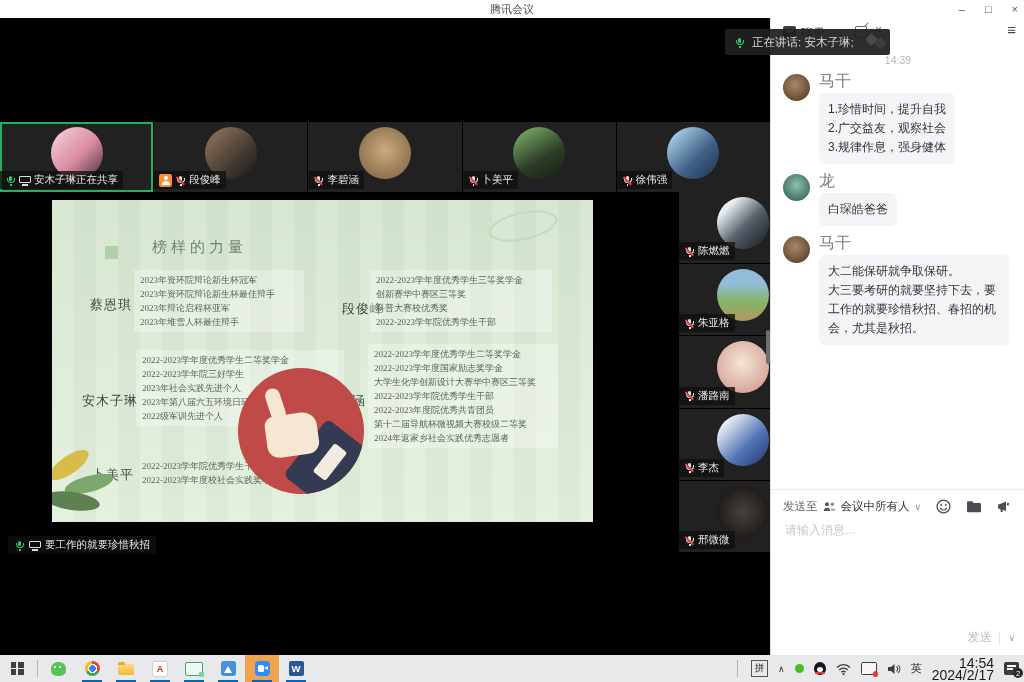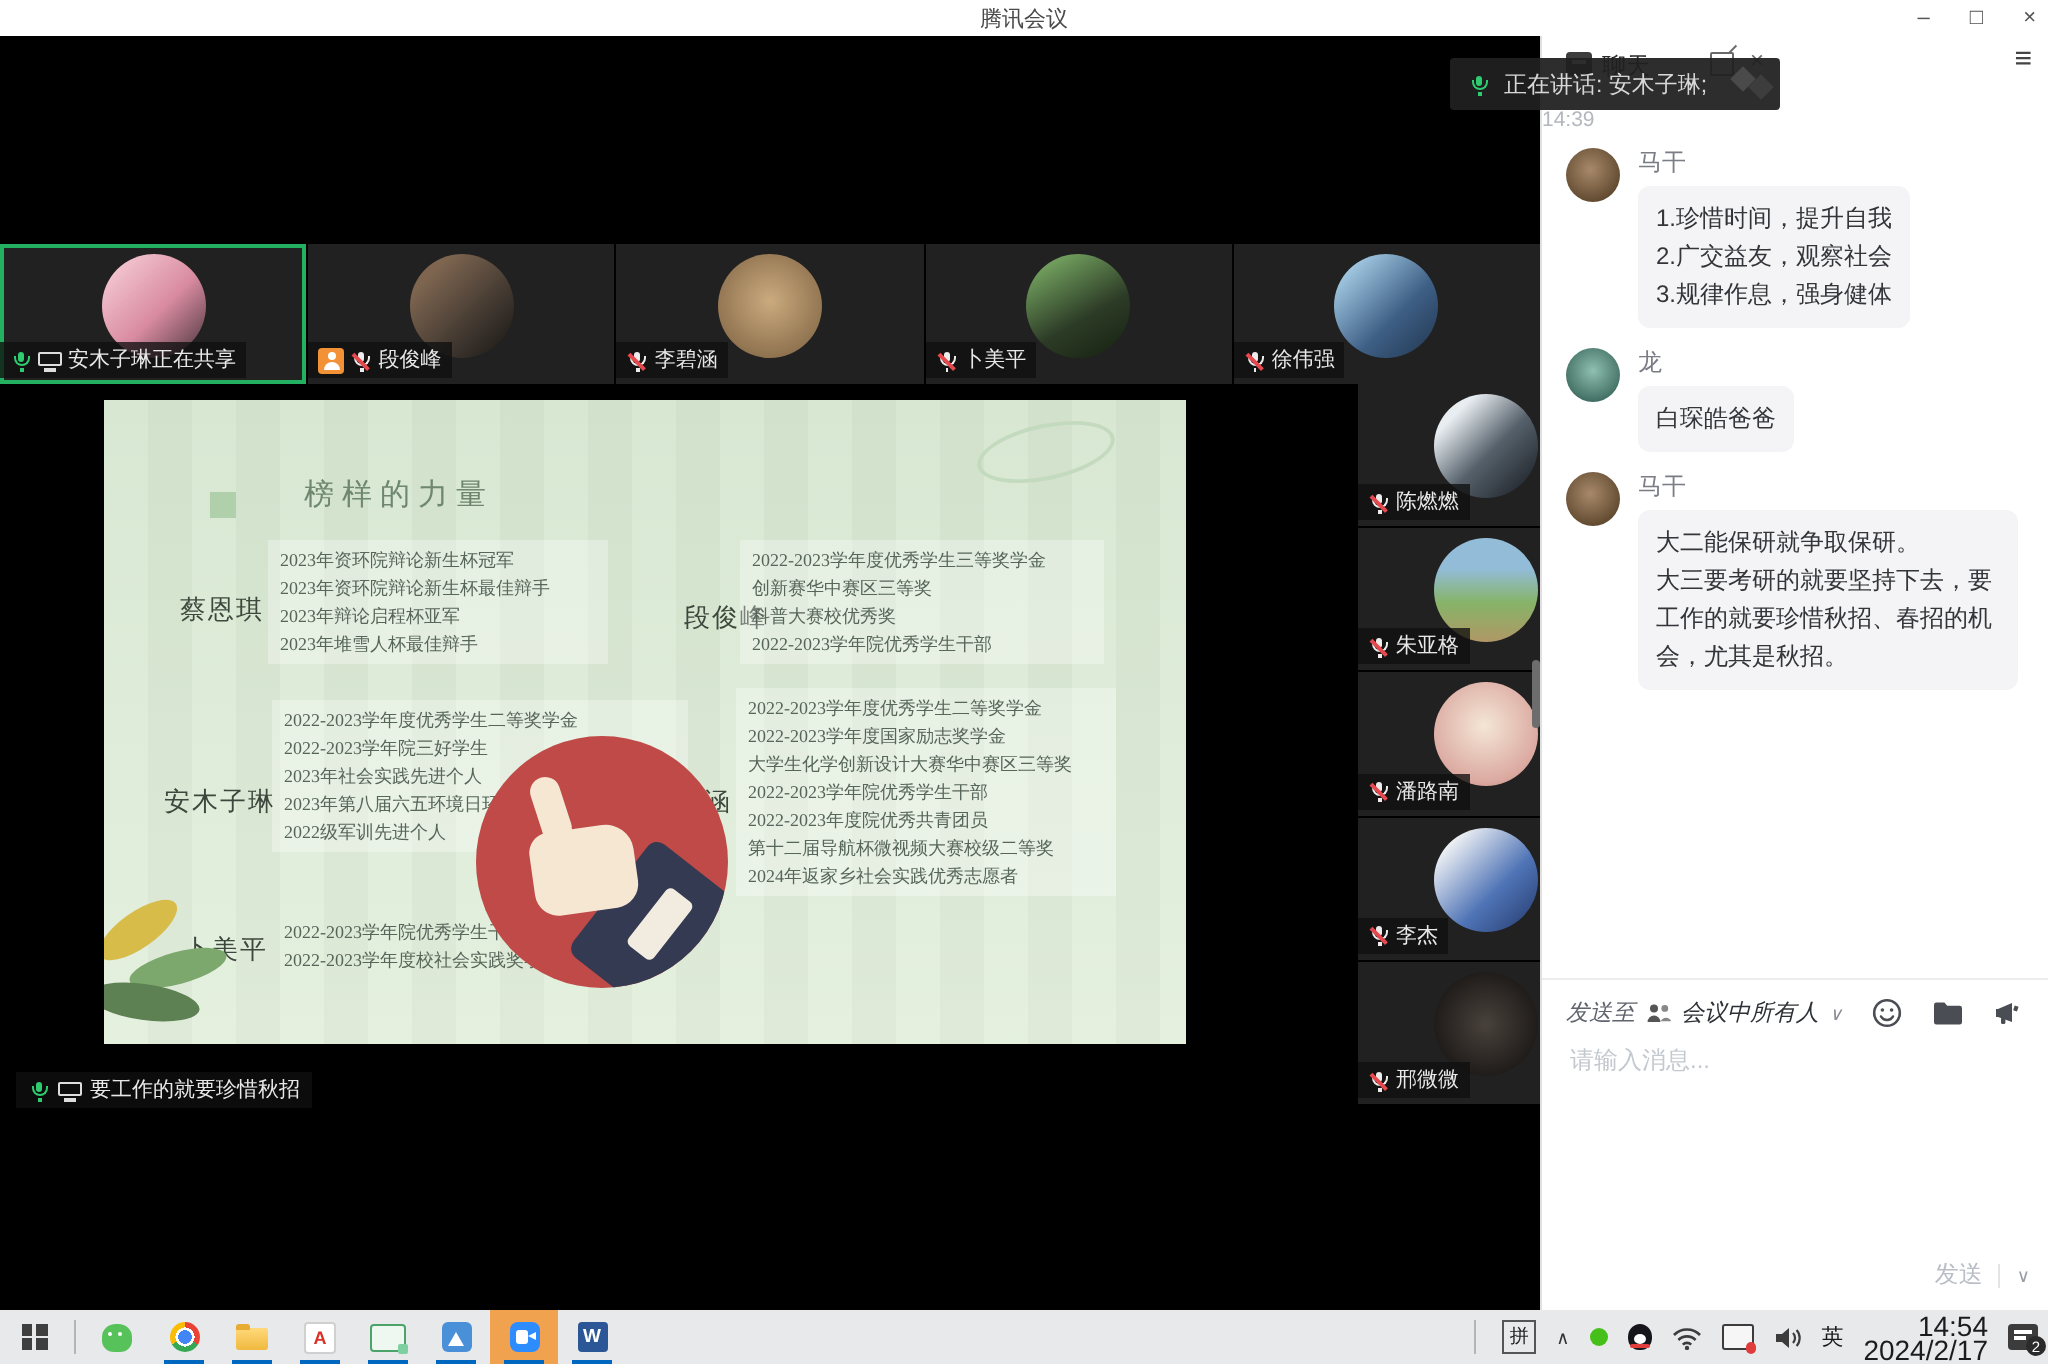--- a/index.html
+++ b/index.html
@@ -74,29 +74,29 @@
   .chat{position:absolute;left:770px;top:18px;width:254px;height:637px;background:#fff;border-left:1px solid #e0e0e0;box-sizing:border-box;}
   .chat-header{position:relative;height:28px;}
   .chat-tab-icon{position:absolute;left:12px;top:8px;width:13px;height:12px;background:#3d3d3d;border-radius:2px;}
   .chat-tab-icon::after{content:"";position:absolute;left:3px;top:4px;width:7px;height:1.5px;background:#fff;}
   .chat-tab-label{position:absolute;left:30px;top:7px;font-size:12px;color:#2a2a2a;}
   .popout{position:absolute;left:84px;top:8px;width:10px;height:10px;border:1.2px solid #6a6a6a;border-radius:1px;}
   .popout::after{content:"";position:absolute;right:-3px;top:-3px;width:5px;height:1.2px;background:#6a6a6a;transform:rotate(-45deg);}
   .chat-close{position:absolute;left:104px;top:5px;font-size:12px;color:#6a6a6a;}
   .chat-menu{position:absolute;right:8px;top:3px;font-size:15px;color:#444;}
   .chat-msgs{position:absolute;left:0;top:30px;width:254px;height:440px;overflow:hidden;}
-  .chat-time{text-align:left;font-size:10.5px;color:#b3b6bd;margin:6px 0 4px;}
+  .chat-time{text-align:center;font-size:10.5px;color:#b3b6bd;margin:6px 0 4px;}
   .msg{position:relative;margin:8px 12px 10px;padding-left:36px;}
   .msg .av{position:absolute;left:0;top:0;width:27px;height:27px;border-radius:50%;}
   .av-ma{background:radial-gradient(circle at 45% 40%,#a8896a,#60492f 75%);}
   .av-long{background:radial-gradient(circle at 50% 42%,#8fc0b2,#3e6b5f 78%);}
-  .msg .sender{font-size:12px;color:#7a7d85;line-height:14px;}
+  .msg .sender{font-size:16px;color:#7a7d85;line-height:14px;}
   .msg .bubble{display:inline-block;background:#f4f4f6;border-radius:6px;padding:7px 9px;margin-top:5px;font-size:12px;color:#33353a;line-height:19px;max-width:172px;}
   .chat-footer{position:absolute;left:0;bottom:0;width:254px;height:166px;border-top:1px solid #ececec;box-sizing:border-box;}
-  .cf-row{display:flex;align-items:center;gap:5px;padding:9px 12px 4px;font-style:italic;}
+  .cf-row{display:flex;align-items:center;gap:5px;padding:9px 12px 4px;}
   .cf-row .lbl{font-size:11.5px;color:#60646c;}
   .cf-row .aud{font-size:11.5px;color:#2e3136;}
   .cf-row .chev{font-size:9px;color:#8a8d94;}
   .cf-spacer{flex:1;}
   .cf-icons{display:flex;align-items:center;gap:15px;}
   .chat-input{display:block;width:220px;margin:4px 12px;border:none;outline:none;font-size:12px;color:#333;font-family:"Liberation Sans",sans-serif;background:transparent;}
   .chat-input::placeholder{color:#c4c8cf;}
   .send-area{position:absolute;right:10px;bottom:9px;display:flex;align-items:center;gap:8px;}
   .send-btn{font-size:12px;color:#b9bdc5;}
   .send-sep{width:1px;height:12px;background:#e2e4e8;}

